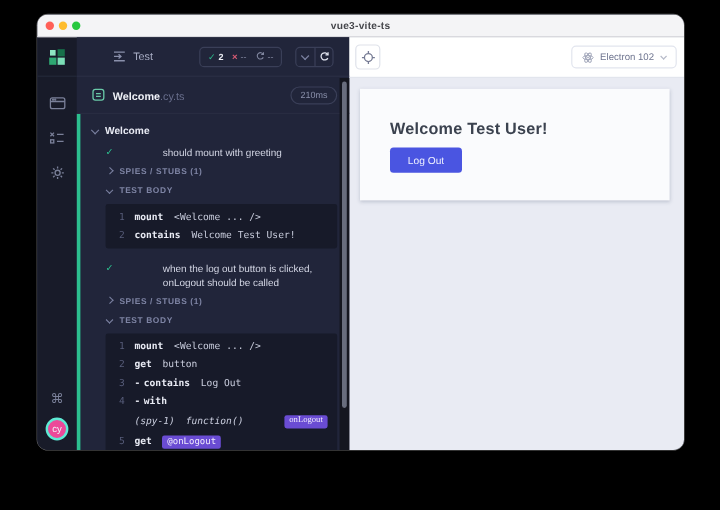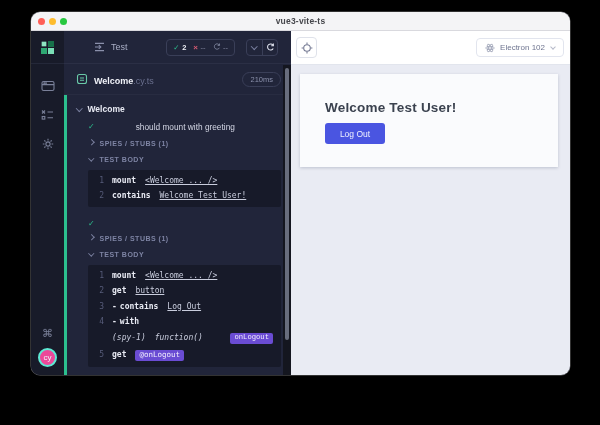--- a/index.html
+++ b/index.html
@@ -75,25 +75,25 @@
     letter-spacing:.5px;font-weight:700;color:#7e84a4;}
   .section-row .chev{transform:scale(.9) rotate(45deg);}
   .section-row .chev.right{transform:scale(.9) rotate(-45deg);}
 
   .code-block{background:#171a29;border-radius:2px;margin:2px 2px 8px 21px;padding:3px 0;
     font-family:"DejaVu Sans Mono",monospace;font-size:8px;color:#c9cddd;}
   .code-row{display:flex;align-items:flex-start;padding:3px 8px 3px 0;line-height:9.5px;}
   .ln{width:16px;flex:0 0 auto;text-align:right;color:#575c7a;margin-right:8px;}
   .dash{color:#e9ebf4;font-weight:700;margin-right:3px;}
   .cmd{color:#e9ebf4;font-weight:700;margin-right:9px;white-space:pre;}
-  .args{color:#c9cddd;white-space:pre;text-decoration:underline;}
+  .args{color:#c9cddd;white-space:pre;}
   .spy-row{display:flex;align-items:center;padding:3px 8px 3px 24px;font-style:italic;line-height:9.5px;}
   .spy-label{margin-right:9px;}
   .badge{background:#6a4cd3;color:#f0ebfd;border-radius:2px;padding:1.5px 4px 2px;font-size:7.2px;
-    font-style:normal;font-family:Liberation Mono, monospace;line-height:7.5px;}
+    font-style:normal;font-family:Liberation Serif, serif;line-height:7.5px;}
   .spy-badge{margin-left:auto;}
   .at-badge{font-family:"DejaVu Sans Mono",monospace;font-size:7.5px;}
 
   .scrollbar{position:absolute;right:0;top:34px;bottom:0;width:8px;background:#14161f;}
   .scroll-thumb{position:absolute;left:2px;top:3px;width:4px;height:272px;border-radius:2px;background:#686d7d;}
 
   
   .stage{flex:1;min-width:0;display:flex;flex-direction:column;background:#e9ebf3;}
   .stage-toolbar{height:34px;flex:0 0 auto;background:#fff;border-bottom:1px solid #e2e5ed;
     display:flex;align-items:center;padding:0 6px 0 5px;gap:34px;}
@@ -262,20 +262,21 @@
               <span class="ln">2</span>
               <span class="cmd">contains</span>
               <span class="args">Welcome Test User!</span>
             </div>
           </div>
         </div>
 
         <div>
           <div class="test-title-row">
             <span class="tick">✓</span>
+            <span class="test-title">when the log out button is clicked, onLogout should be called</span>
           </div>
           <div class="section-row">
             <span class="chev right"></span>
             <span>SPIES / STUBS (1)</span>
           </div>
           <div class="section-row">
             <span class="chev"></span>
             <span>TEST BODY</span>
           </div>
           <div class="code-block">

